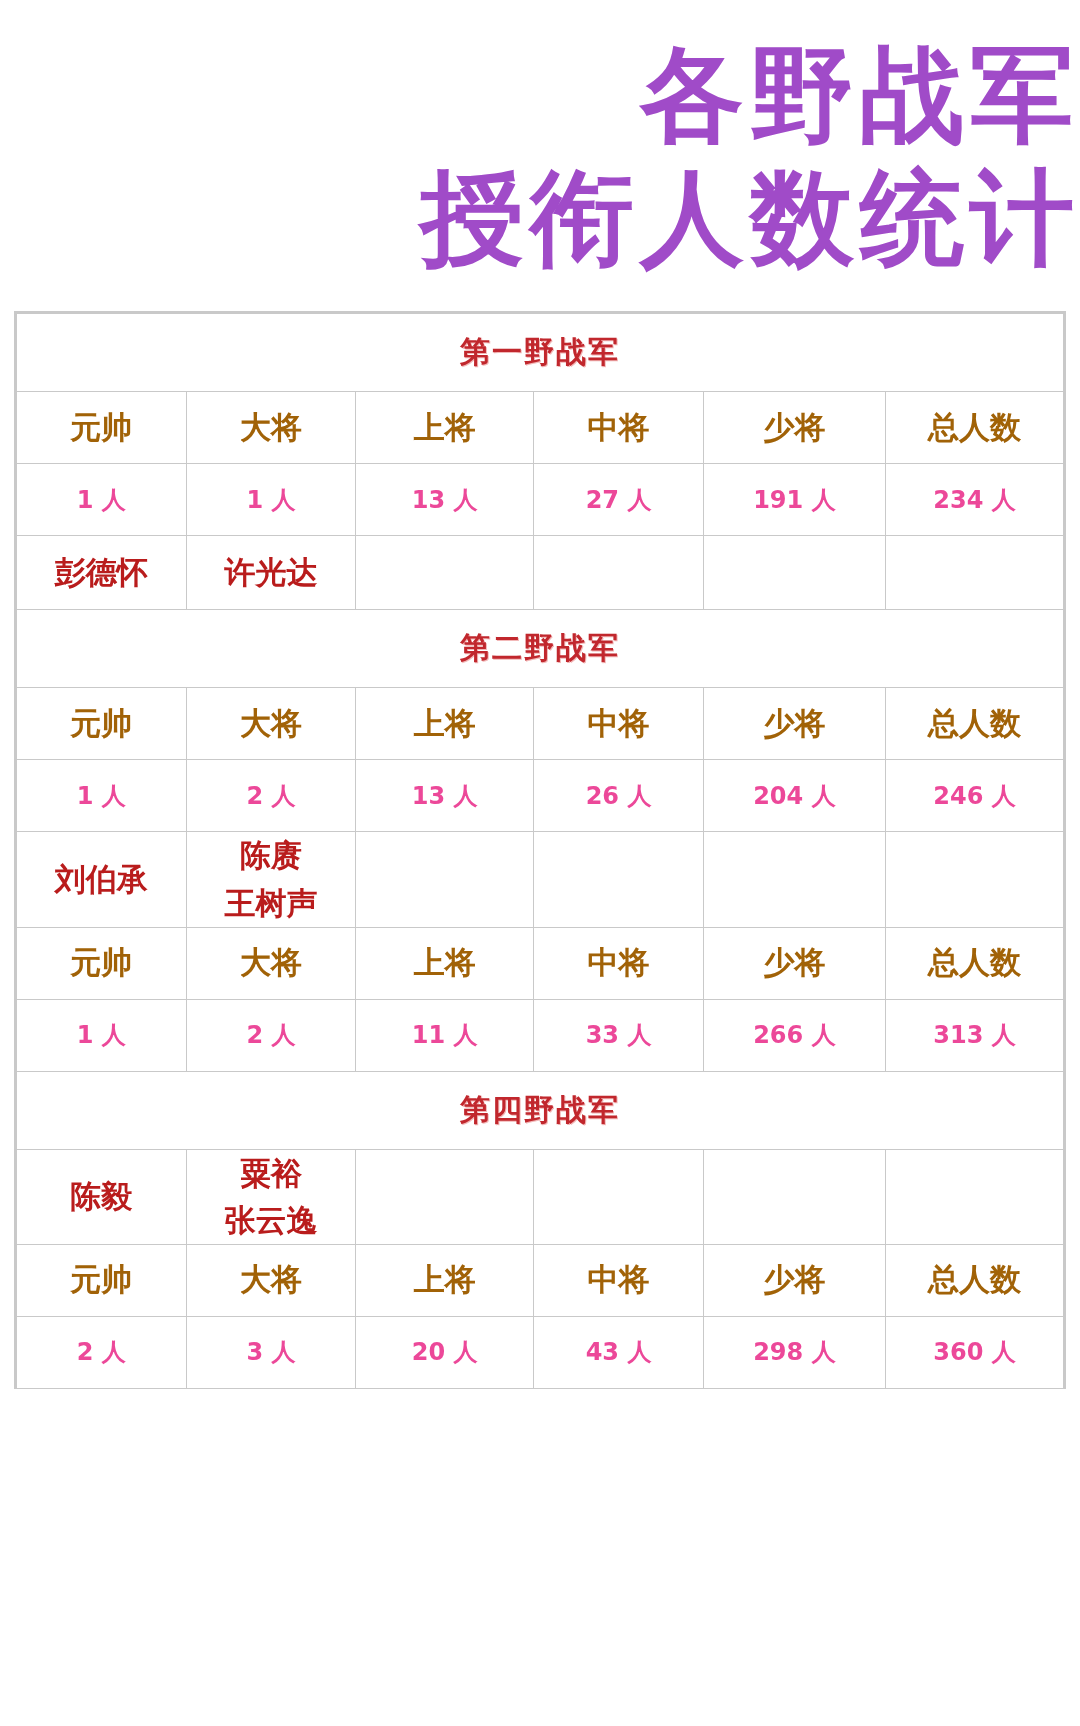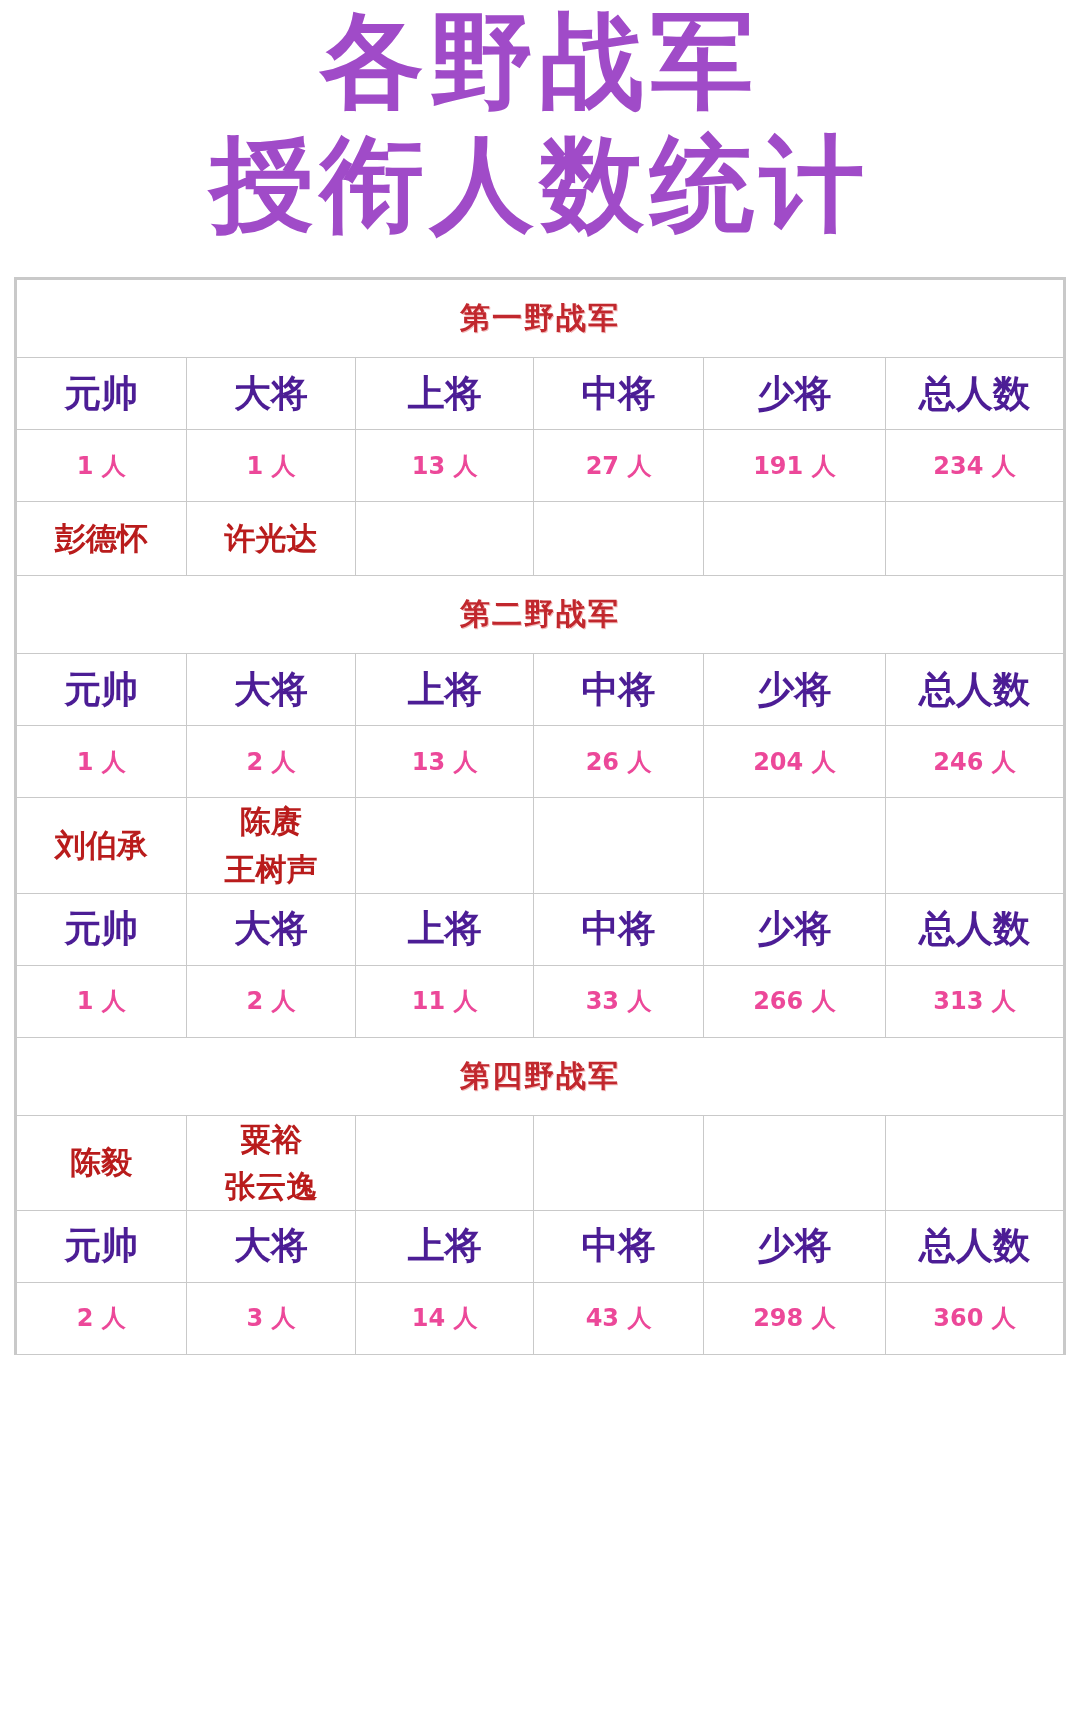--- a/index.html
+++ b/index.html
@@ -17,21 +17,22 @@
   .page {
     width: 1080px;
     min-height: 1726px;
     box-sizing: border-box;
     padding: 0;
     position: relative;
   }
 
   
   .title-block {
-    text-align: center;
+    text-align: right;
+    padding-top: 34px;
     padding-bottom: 10px;
   }
   .title-line {
     font-family: "DejaVu Sans", "Liberation Sans", sans-serif;
     color: #a04bc8;
     font-weight: 700;
     letter-spacing: 6px;
     line-height: 1.18;
   }
   .title-line-1 {
@@ -68,23 +69,23 @@
   .group-title {
     font-size: 30px;
     font-weight: 700;
     color: #c1272d;
     letter-spacing: 2px;
     text-shadow: 1px 1px 0 #f2b8b8;
     font-family: "DejaVu Sans", "Liberation Sans", sans-serif;
   }
   .head-cell {
     height: 72px;
-    font-size: 37px;
-    font-weight: 700;
-    color: #4c1d95;
+    font-size: 31px;
+    font-weight: 700;
+    color: #a16207;
     font-family: "DejaVu Sans", "Liberation Sans", sans-serif;
   }
   .count-cell {
     height: 72px;
     font-size: 24px;
     font-weight: 700;
     color: #ec4899;
     font-family: "DejaVu Sans", "Liberation Sans", sans-serif;
   }
   .name-cell {
@@ -239,21 +240,21 @@
           <td class="head-cell">元帅</td>
           <td class="head-cell">大将</td>
           <td class="head-cell">上将</td>
           <td class="head-cell">中将</td>
           <td class="head-cell">少将</td>
           <td class="head-cell">总人数</td>
         </tr>
         <tr>
           <td class="count-cell">2 人</td>
           <td class="count-cell">3 人</td>
-          <td class="count-cell">14 人</td>
+          <td class="count-cell">20 人</td>
           <td class="count-cell">43 人</td>
           <td class="count-cell">298 人</td>
           <td class="count-cell">360 人</td>
         </tr>
 
       </tbody>
     </table>
   </div>
 
 </div>

